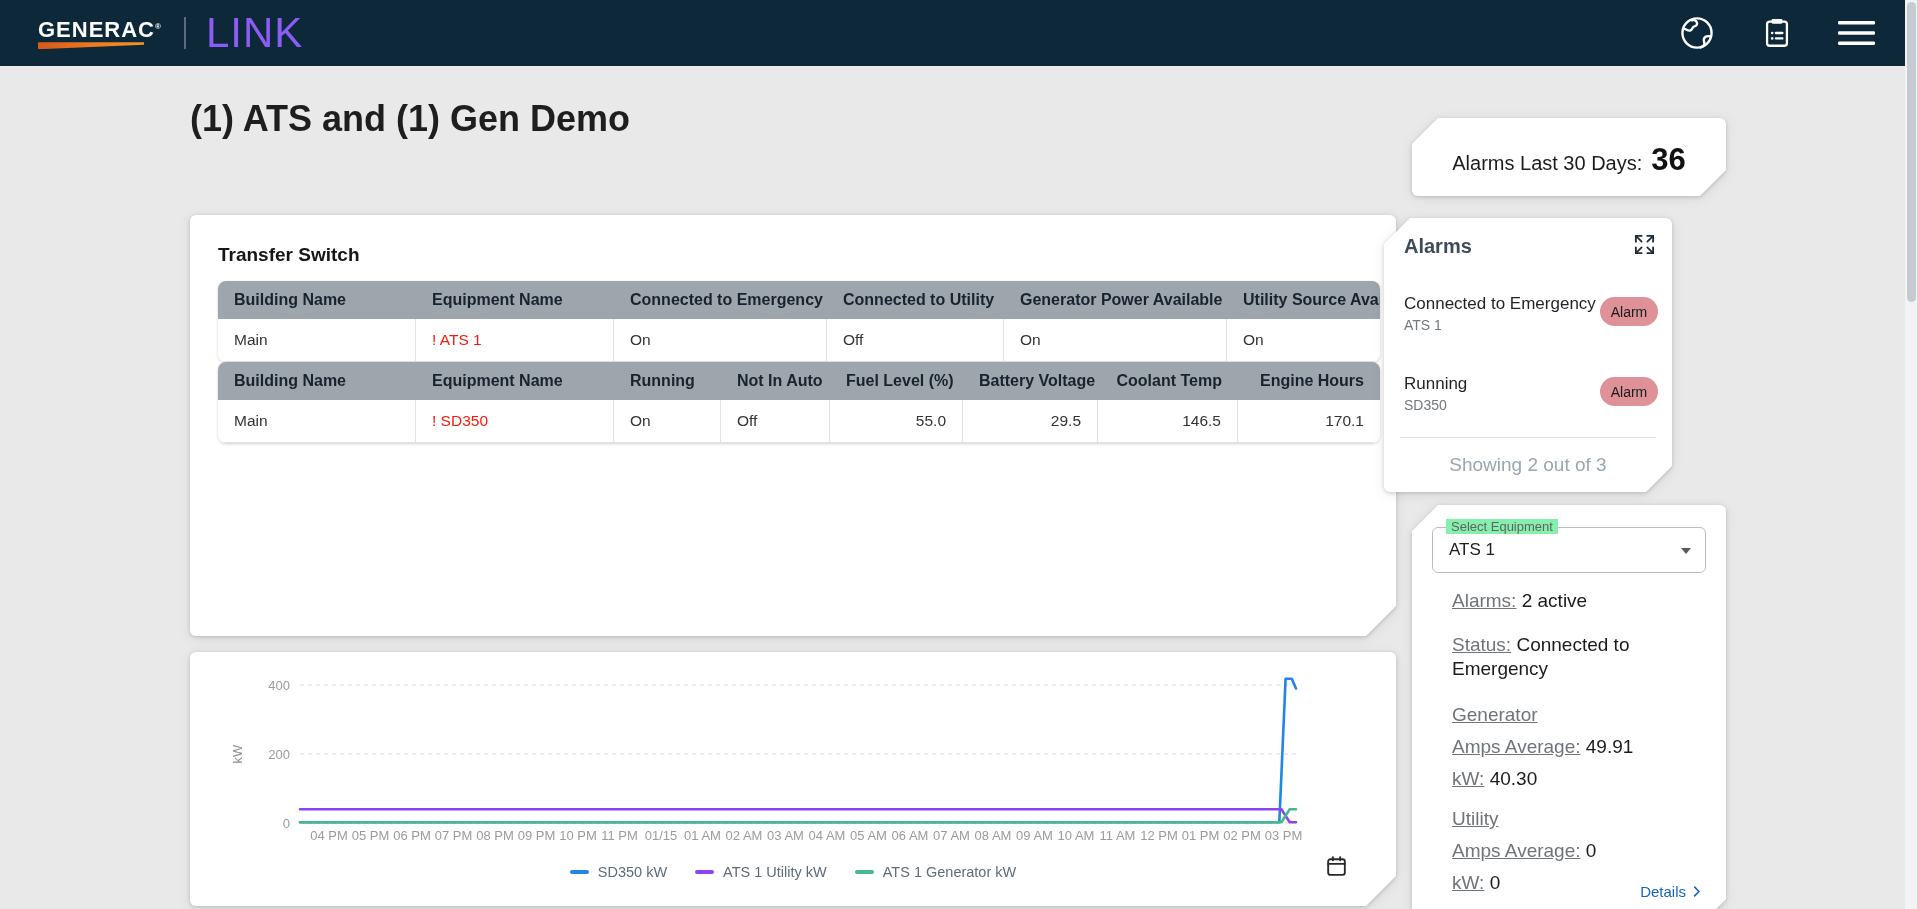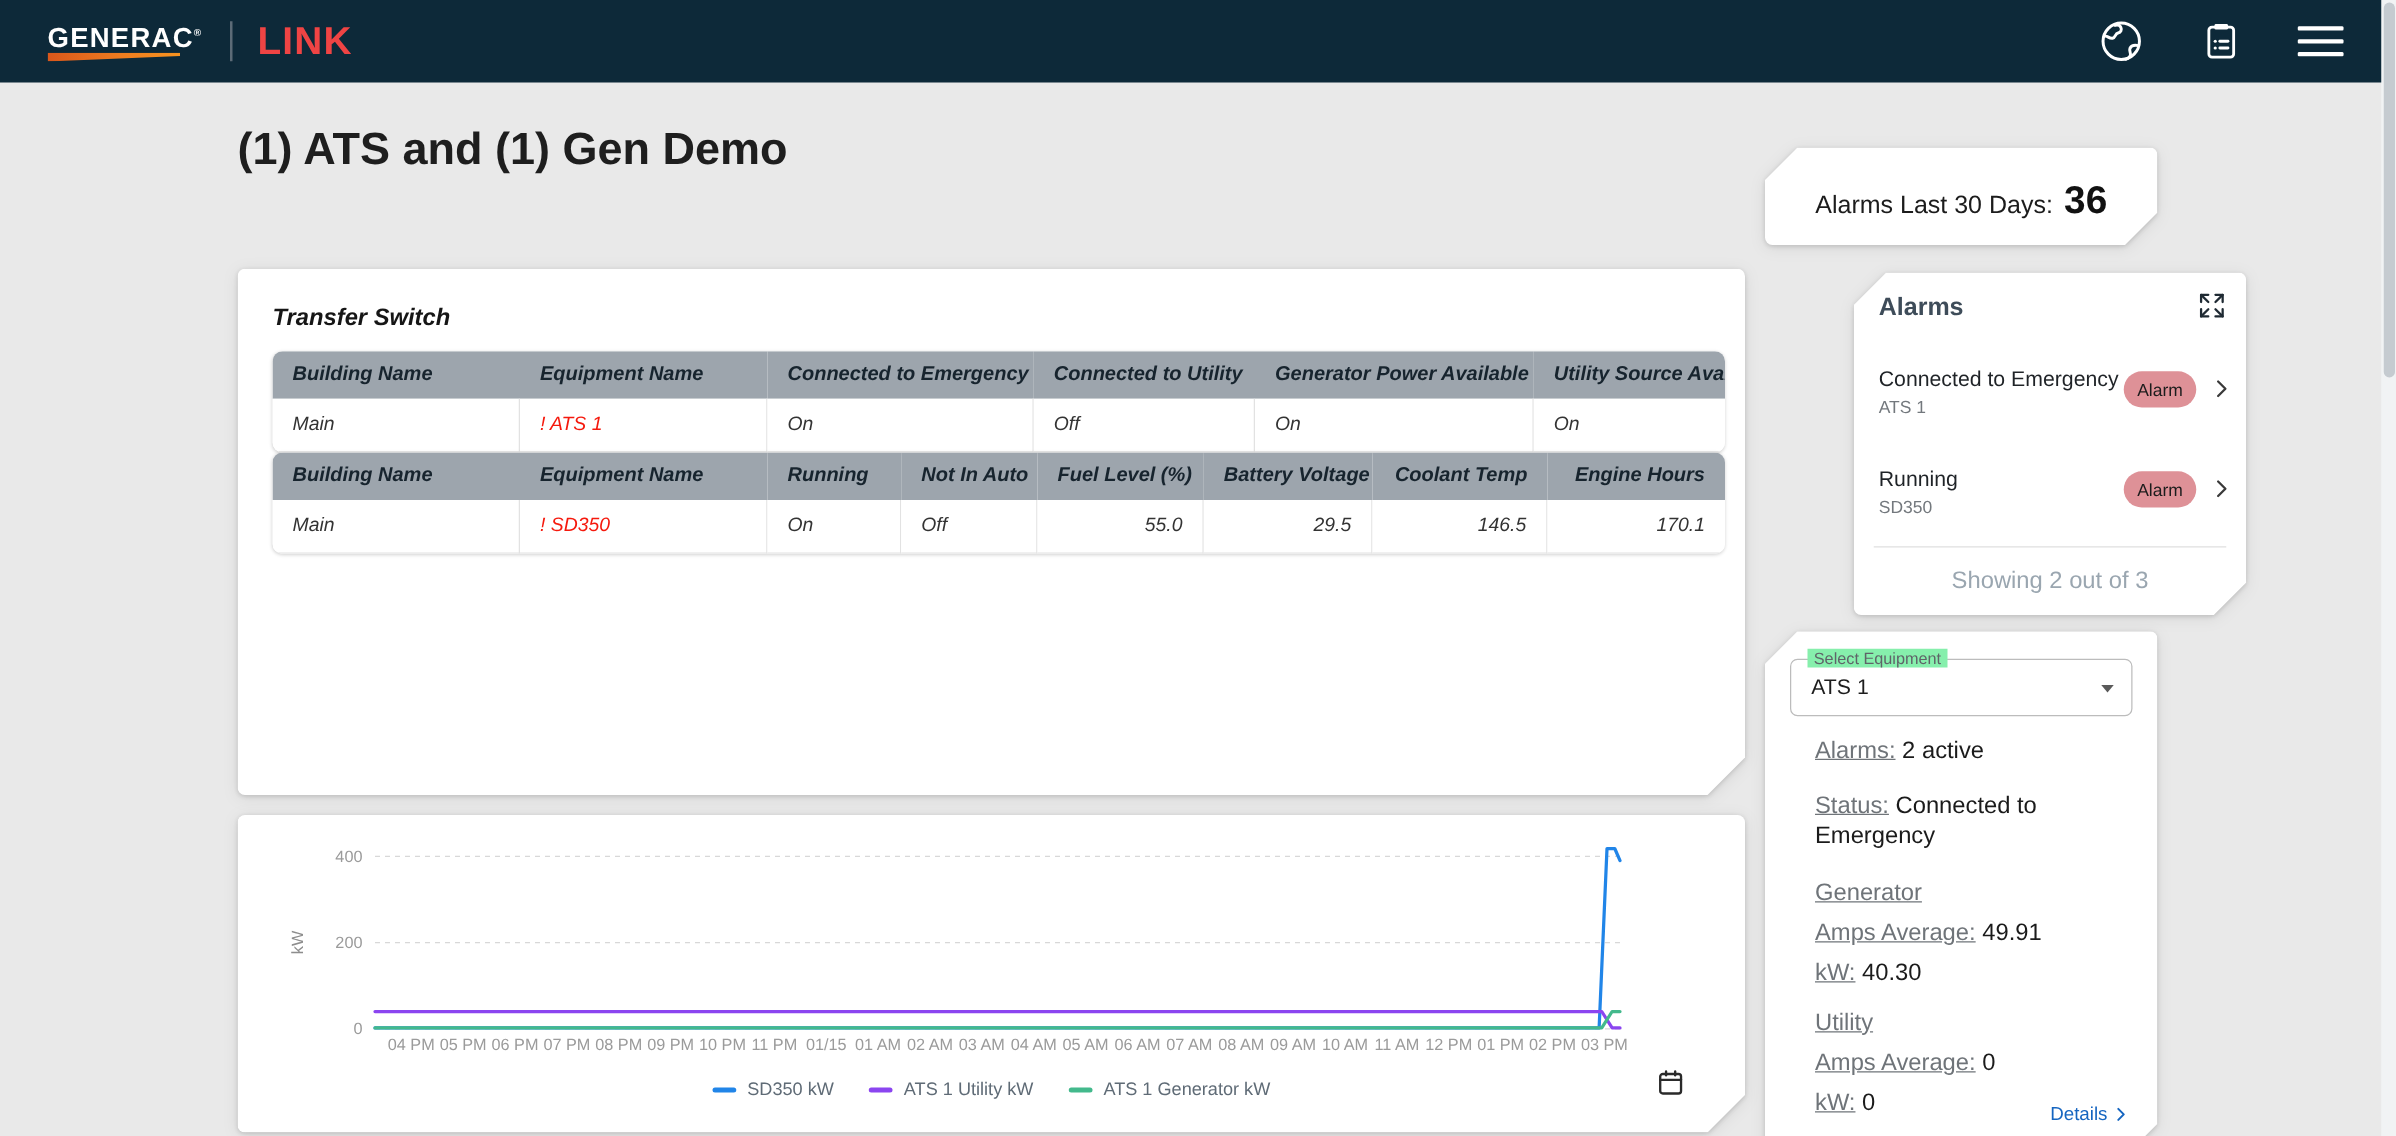--- a/index.html
+++ b/index.html
@@ -9,39 +9,39 @@
 
   
   .navbar { position:absolute; top:0; left:0; width:1917px; height:66px; background:#0d2939; display:flex; align-items:center; z-index:5; }
   .brand { margin-left:38px; display:flex; flex-direction:column; cursor:pointer; }
   .brand-text { color:#fff; font-size:22px; font-weight:bold; letter-spacing:1px; line-height:20px; }
   .brand-text sup { font-size:8px; vertical-align:super; }
   .brand-swoosh { width:106px; height:7px; margin-top:2px;
       background:linear-gradient(90deg,#d9571b 0%,#ef7c1f 55%,#f89420 100%);
       clip-path:polygon(0 0,100% 0,100% 38%,0 100%); }
   .brand-divider { width:2px; height:32px; background:#5c6b77; margin:0 20px 0 22px; }
-  .product { color:#ef4444; font-size:31px; font-weight:700; letter-spacing:1px; }
+  .product { color:#8b5cf6; font-size:42px; font-weight:400; letter-spacing:1px; }
   .nav-icons { position:absolute; right:42px; top:0; height:66px; display:flex; align-items:center; gap:44px; }
   .nav-icon { background:none; border:none; cursor:pointer; display:flex; align-items:center; }
 
   
   .page-title { position:absolute; left:190px; top:98px; font-size:36px; font-weight:bold; color:#1e1e1e; }
   .subtitle-row { position:absolute; left:190px; top:151px; display:flex; align-items:center; gap:26px; }
   .live-badge { background:#2e7d32; color:#fff; font-size:15px; font-weight:bold; padding:10px 17px; border-radius:5px; }
   .serial { font-size:25px; color:#262626; }
 
   
   .card-wrap { position:absolute; filter:drop-shadow(0 1px 2px rgba(0,0,0,.16)) drop-shadow(0 2px 6px rgba(0,0,0,.08)); }
   .card { background:#fff; border-radius:6px; position:relative; width:100%; height:100%; }
   .cut-br { clip-path:polygon(0 0,100% 0,100% calc(100% - 30px),calc(100% - 30px) 100%,0 100%); }
   .cut-tl-br { clip-path:polygon(26px 0,100% 0,100% calc(100% - 26px),calc(100% - 26px) 100%,0 100%,0 26px); }
 
   .main-card-wrap { left:190px; top:215px; width:1206px; height:421px; }
   .section-title { font-size:19px; font-weight:bold; color:#161616; margin:0 0 15px 28px; }
-  .main-card { padding-top:29px;font-style:italic; }
+  .main-card { padding-top:29px; }
   .tbl-clip { margin:0 0 0 28px; width:1162px; overflow:hidden; border-radius:8px; box-shadow:0 1px 3px rgba(0,0,0,.18); }
   .tbl-clip + .section-title { margin-top:37px; }
   table { border-collapse:separate; border-spacing:0; table-layout:fixed; }
   thead th { background:#9da5ad; color:#17242e; font-size:16px; font-weight:bold; text-align:left; height:38px; padding:0 16px; white-space:nowrap; overflow:hidden; }
   tbody td { background:#fff; color:#333; font-size:15.5px; height:43px; padding:0 16px; white-space:nowrap; border-bottom:1px solid #e2e2e2; }
   tbody td:not(:last-child){ border-right:1px solid #e2e2e2; }
   th.num, td.num { text-align:right; }
   td.alert { color:#f5190d; }
 
   
@@ -51,21 +51,21 @@
   .legend-dash { width:19px; height:4px; border-radius:2px; }
   .legend-label { font-size:14.5px; color:#5f6b76; }
   .calendar-btn { position:absolute; left:1134px; top:202px; background:none; border:none; cursor:pointer; }
 
   
   .alarm-summary-wrap { left:1412px; top:118px; width:314px; height:78px; }
   .alarm-summary { display:flex; align-items:baseline; justify-content:center; gap:9px; padding-top:24px; }
   .alarm-summary-label { font-size:20px; color:#1c1c1c; }
   .alarm-summary-value { font-size:31px; font-weight:bold; color:#111; }
 
-  .alarms-card-wrap { left:1483px; top:218px; width:314px; height:274px; }
+  .alarms-card-wrap { left:1384px; top:218px; width:288px; height:274px; }
   .alarms-title { position:absolute; left:20px; top:17px; font-size:20px; font-weight:bold; color:#3e4c59; }
   .expand-btn { position:absolute; right:16px; top:15px; background:none; border:none; cursor:pointer; }
   .alarm-item { position:absolute; left:0; width:100%; height:58px; cursor:pointer; }
   .alarm-title { position:absolute; left:20px; top:4px; font-size:17px; color:#1f2327; white-space:nowrap; }
   .alarm-sub { position:absolute; left:20px; top:27px; font-size:14px; color:#73787d; }
   .alarm-pill { position:absolute; left:216px; top:7px; width:58px; height:29px; background:#de9197; border-radius:15px; font-size:14px; color:#1c1c1c; display:flex; align-items:center; justify-content:center; }
   .alarm-chev { position:absolute; left:284px; top:11px; }
   .alarms-divider { position:absolute; left:16px; right:16px; top:219px; height:1px; background:#e0e0e0; }
   .alarms-footer { position:absolute; left:0; top:236px; width:100%; text-align:center; font-size:19px; color:#9aa6b0; }
 

